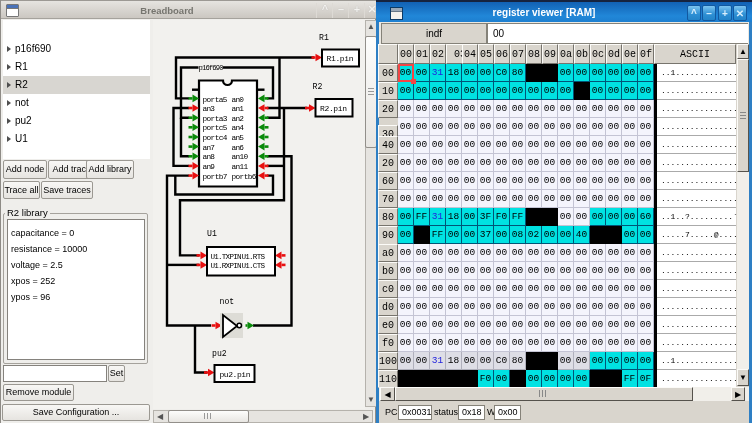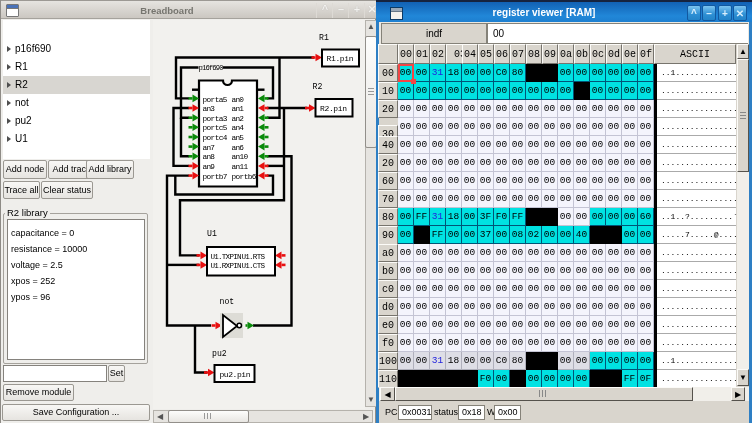--- a/index.html
+++ b/index.html
@@ -79,21 +79,21 @@
 <div class="trow abs" style="top:38px"><div class="exp abs"></div>R1</div>
 <div class="trow abs sel" style="top:56px"><div class="exp abs"></div>R2</div>
 <div class="trow abs" style="top:74px"><div class="exp abs"></div>not</div>
 <div class="trow abs" style="top:92px"><div class="exp abs"></div>pu2</div>
 <div class="trow abs" style="top:110px"><div class="exp abs"></div>U1</div>
 </div>
 <div class="gbtn abs" style="left:2px;top:160px;width:44px;height:19px;line-height:17px">Add node</div>
 <div class="gbtn abs" style="left:47px;top:160px;width:52px;height:19px;line-height:17px">Add traces</div>
 <div class="gbtn abs" style="left:85px;top:160px;width:48px;height:19px;line-height:17px">Add library</div>
 <div class="gbtn abs" style="left:2px;top:181px;width:37px;height:18px;line-height:16px">Trace all</div>
-<div class="gbtn abs" style="left:40px;top:181px;width:52px;height:18px;line-height:16px">Clear status</div>
+<div class="gbtn abs" style="left:40px;top:181px;width:52px;height:18px;line-height:16px">Save traces</div>
 <div id="fr" class="abs"></div>
 <div id="frlab" class="abs">R2 library</div>
 <div id="lst" class="abs"></div>
 <div class="litem abs" style="top:228px">capacitance = 0</div>
 <div class="litem abs" style="top:244px">resistance = 10000</div>
 <div class="litem abs" style="top:260px">voltage = 2.5</div>
 <div class="litem abs" style="top:276px">xpos = 252</div>
 <div class="litem abs" style="top:292px">ypos = 96</div>
 <div id="entry" class="abs"></div>
 <div class="gbtn abs" style="left:107px;top:365px;width:17px;height:17px;line-height:15px">Set</div>

